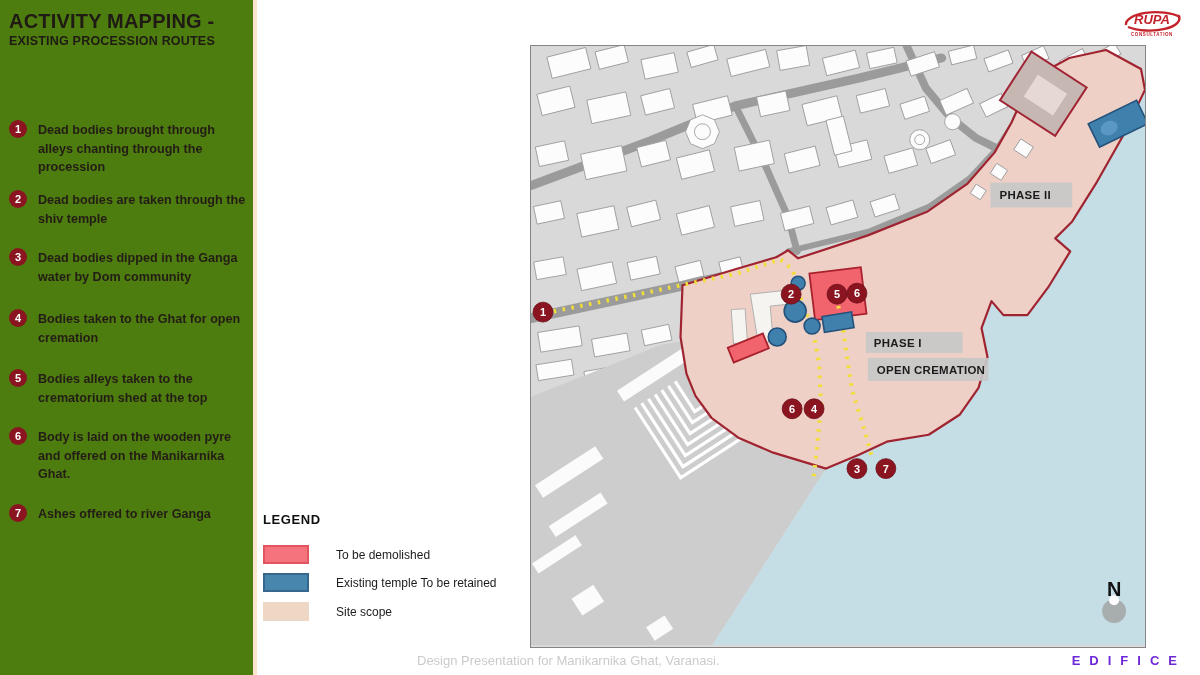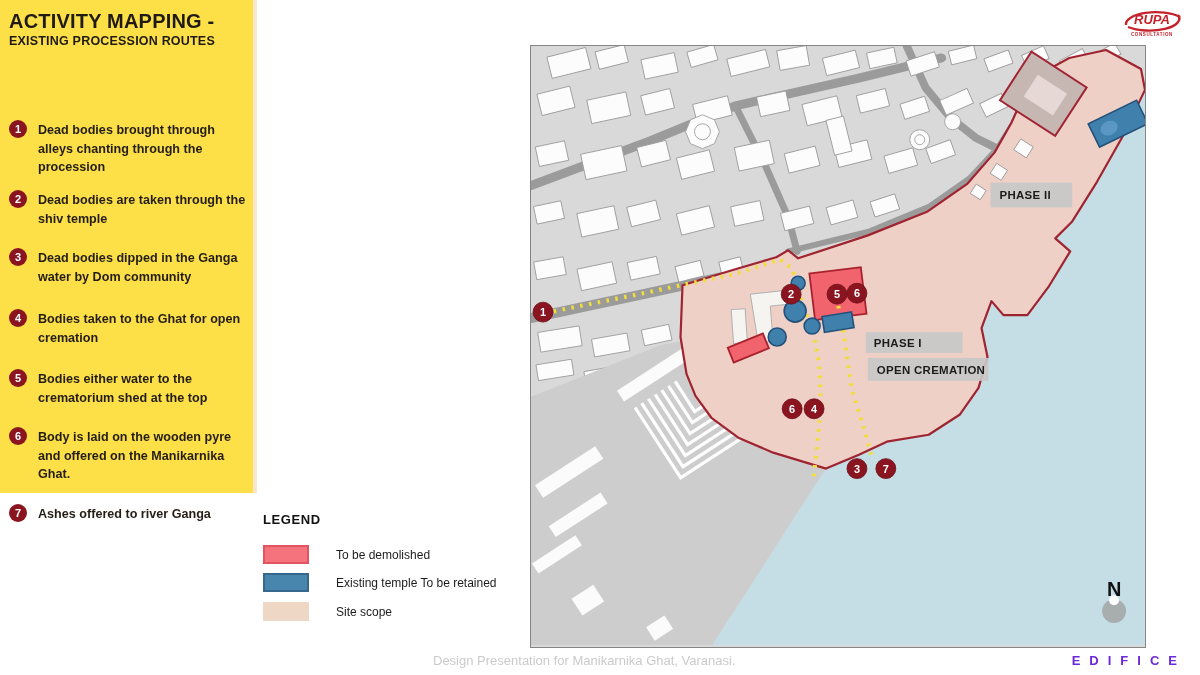--- a/index.html
+++ b/index.html
@@ -1,19 +1,19 @@
 <!DOCTYPE html>
 <html><head>
 <meta charset="utf-8">
 <style>
   html,body{margin:0;padding:0}
   body{width:1200px;height:675px;position:relative;overflow:hidden;background:#fff;
        font-family:"Liberation Sans",sans-serif;}
   
-  .sidebar{position:absolute;left:0;top:0;width:253px;height:493px;background:#fde047;}
+  .sidebar{position:absolute;left:0;top:0;width:253px;height:675px;background:#4d7c0f;}
   .sidebar:after{content:"";position:absolute;right:-4px;top:0;width:4px;height:100%;background:#fbe6cd;}
   .title{position:absolute;left:9px;top:10px;font-size:20px;font-weight:800;color:#1f1a14;letter-spacing:.2px;}
   .subtitle{position:absolute;left:9px;top:34px;font-size:12.5px;font-weight:800;color:#1f1a14;letter-spacing:.2px;}
   .act{position:absolute;left:9px;display:flex;gap:10px;width:240px;}
   .badge{flex:0 0 18px;width:18px;height:18px;border-radius:50%;background:#8a1520;color:#fff;
          font-size:11px;font-weight:700;display:flex;align-items:center;justify-content:center;margin-top:0px;}
   .act p{margin:1px;font-size:12.6px;font-weight:700;color:#241d16;line-height:1.48;}
   
   .legend{position:absolute;left:263px;top:512px;width:250px;}
   .legend .ltitle{font-size:13px;font-weight:800;color:#111;letter-spacing:.6px;}
@@ -27,21 +27,21 @@
   .road{fill:none;stroke:#9b9b9b;stroke-linejoin:round;stroke-linecap:round;}
   .route{fill:none;stroke:#f2de39;stroke-width:4.2;stroke-dasharray:2.5 6.5;}
   .mk circle{fill:#8a1520;stroke:#6d0e18;stroke-width:.8;}
   .mk text{fill:#fff;font-size:11px;font-weight:700;text-anchor:middle;font-family:"Liberation Sans",sans-serif;}
   .maplabel{fill:#1b1b1b;font-size:11.5px;font-weight:700;letter-spacing:.3px;font-family:"Liberation Sans",sans-serif;}
   .strip{fill:#c8c8c8;opacity:.92;}
   .temple{fill:#4080ad;stroke:#24517a;stroke-width:1.6;}
   .demol{fill:#f2646d;stroke:#a8222e;stroke-width:1.8;}
   .step{fill:none;stroke:#fff;stroke-width:3.2;}
   
-  .caption{position:absolute;left:433px;top:653px;font-size:13px;color:#cbcbcb;}
+  .caption{position:absolute;left:417px;top:653px;font-size:13px;color:#cbcbcb;}
   .brand{position:absolute;right:14px;top:653px;font-size:13px;color:#6d28d9;letter-spacing:9px;font-weight:600;}
   
   .logo{position:absolute;left:1118px;top:5px;width:68px;height:36px;}
 </style>
 </head>
 <body>
 
 <div class="sidebar">
   <div class="title">ACTIVITY MAPPING -</div>
   <div class="subtitle">EXISTING PROCESSION ROUTES</div>
@@ -57,21 +57,21 @@
   <div class="act" style="top:248px">
     <div class="badge">3</div>
     <p>Dead bodies dipped in the Ganga water by Dom community</p>
   </div>
   <div class="act" style="top:309px">
     <div class="badge">4</div>
     <p>Bodies taken to the Ghat for open cremation</p>
   </div>
   <div class="act" style="top:369px">
     <div class="badge">5</div>
-    <p>Bodies either water to the crematorium shed at the top</p>
+    <p>Bodies alleys taken to the crematorium shed at the top</p>
   </div>
   <div class="act" style="top:427px">
     <div class="badge">6</div>
     <p>Body is laid on the wooden pyre and offered on the Manikarnika Ghat.</p>
   </div>
   <div class="act" style="top:504px">
     <div class="badge">7</div>
     <p>Ashes offered to river Ganga</p>
   </div>
 </div>

